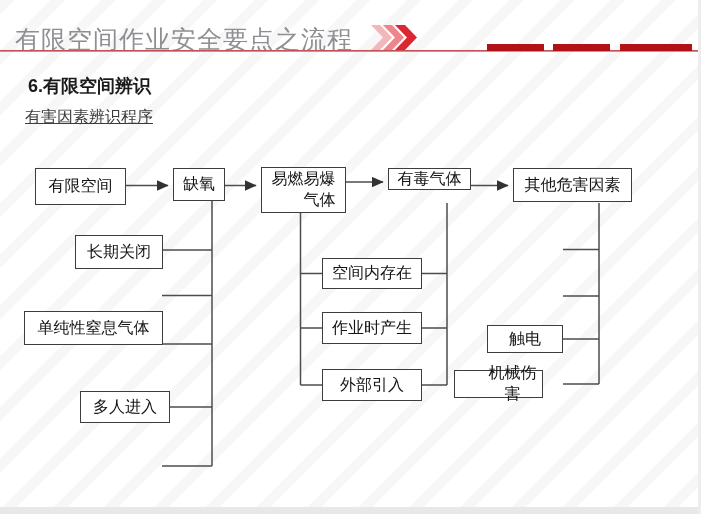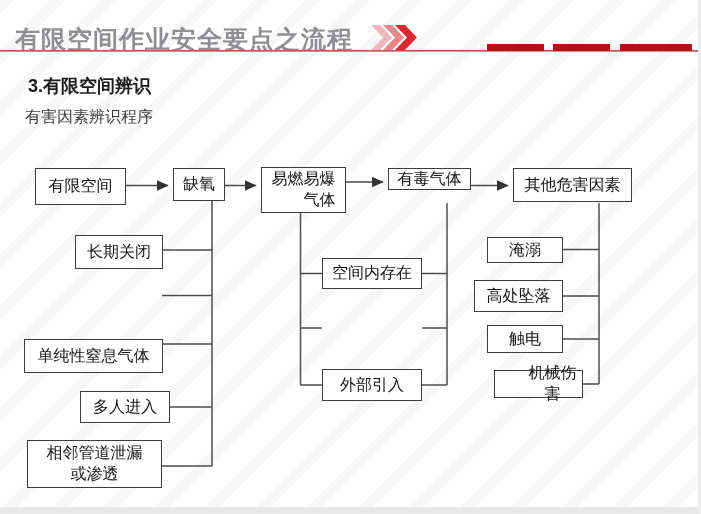--- a/index.html
+++ b/index.html
@@ -5,31 +5,31 @@
   html,body{margin:0;padding:0;}
   body{font-family:"Liberation Sans",sans-serif;background:#fff;}
   .slide{
     position:relative;width:701px;height:514px;overflow:hidden;background:#fff;
     background-image:repeating-linear-gradient(135deg, rgba(140,140,140,0.07) 0 10px, rgba(0,0,0,0) 10px 36px);
   }
   .bottom-strip{position:absolute;left:0;bottom:0;width:701px;height:7px;background:#e8e8e8;}
   .right-strip{position:absolute;right:0;top:0;width:3px;height:514px;background:#ededed;}
 
   
-  .page-title{position:absolute;left:10px;top:18px;margin:5px;font-size:25px;font-weight:bold;color:#8f8f93;letter-spacing:1px;white-space:nowrap;}
+  .page-title{position:absolute;left:10px;top:18px;margin:5px;font-size:25px;font-weight:normal;color:#8f8f93;letter-spacing:1px;white-space:nowrap;}
   .chevrons{position:absolute;left:371px;top:25px;}
   .red-line{position:absolute;left:0;top:50px;width:701px;height:2px;background:linear-gradient(to bottom,#b8373c,#e6a6a9);}
   .dash{position:absolute;top:44px;height:7px;background:#b01217;}
   .dash1{left:487px;width:57px;}
   .dash2{left:553px;width:57px;}
   .dash3{left:620px;width:72px;}
 
   
   .section-heading{position:absolute;left:28px;top:74px;margin:0;font-size:18px;font-weight:bold;color:#1a1a1a;}
-  .section-subtitle{position:absolute;left:25px;top:107px;font-size:16px;color:#3c3c3c;}
+  .section-subtitle{position:absolute;left:25px;top:107px;font-size:16px;color:#3c3c3c;text-decoration:underline;}
 
   
   .wires{position:absolute;left:0;top:0;pointer-events:none;}
   .node{
     position:absolute;box-sizing:border-box;display:flex;align-items:center;justify-content:center;
     background:#fff;border:1.6px solid #3d3d3d;font-weight:normal;font-size:16px;color:#141414;
     text-align:center;white-space:pre-line;line-height:1.3;
   }
 </style>
 </head>
@@ -41,21 +41,21 @@
   <svg class="chevrons" width="50" height="25" viewBox="0 0 50 25">
     <polygon points="0,0 9,0 21,12.5 9,25 0,25 12,12.5" fill="#f2b7ba"></polygon>
     <polygon points="12,0 21,0 33,12.5 21,25 12,25 24,12.5" fill="#ec868b"></polygon>
     <polygon points="24,0 34,0 46,12.5 34,25 24,25 36,12.5" fill="#dd2730"></polygon>
   </svg>
   <div class="red-line"></div>
   <div class="dash dash1"></div>
   <div class="dash dash2"></div>
   <div class="dash dash3"></div>
 
-  <h2 class="section-heading">3.有限空间辨识</h2>
+  <h2 class="section-heading">6.有限空间辨识</h2>
   <div class="section-subtitle">有害因素辨识程序</div>
 
   <svg class="wires" width="701" height="514" viewBox="0 0 701 514">
     <defs>
       <marker id="arrow" markerWidth="9" markerHeight="8" refX="7.5" refY="3.5" orient="auto">
         <path d="M0,0 L8,3.5 L0,7 z" fill="#333"></path>
       </marker>
     </defs>
     <g stroke="#4d4d4d" stroke-width="1.5" fill="none">
 
@@ -89,28 +89,25 @@
   </svg>
 
   <div class="node" style="left:35px;top:168px;width:91px;height:37px;">有限空间</div>
   <div class="node" style="left:173px;top:168px;width:52px;height:33px;">缺氧</div>
   <div class="node" style="left:261px;top:167px;width:85px;height:46px;text-align:right;">易燃易爆
 气体</div>
   <div class="node" style="left:388px;top:168px;width:83px;height:22px;">有毒气体</div>
   <div class="node" style="left:513px;top:168px;width:119px;height:34px;">其他危害因素</div>
 
   <div class="node" style="left:75px;top:235px;width:88px;height:34px;">长期关闭</div>
-  <div class="node" style="left:24px;top:339px;width:139px;height:34px;">单纯性窒息气体</div>
+  <div class="node" style="left:24px;top:311px;width:139px;height:34px;">单纯性窒息气体</div>
   <div class="node" style="left:80px;top:391px;width:90px;height:32px;">多人进入</div>
-  <div class="node" style="left:27px;top:440px;width:135px;height:48px;">相邻管道泄漏
-或渗透</div>
 
   <div class="node" style="left:322px;top:258px;width:100px;height:31px;">空间内存在</div>
+  <div class="node" style="left:322px;top:312px;width:100px;height:32px;">作业时产生</div>
   <div class="node" style="left:322px;top:369px;width:100px;height:32px;">外部引入</div>
 
-  <div class="node" style="left:487px;top:237px;width:76px;height:26px;">淹溺</div>
-  <div class="node" style="left:474px;top:280px;width:89px;height:32px;">高处坠落</div>
   <div class="node" style="left:487px;top:325px;width:76px;height:28px;">触电</div>
-  <div class="node" style="left:494px;top:370px;width:89px;height:28px;padding-left:28px;">机械伤害</div>
+  <div class="node" style="left:454px;top:370px;width:89px;height:28px;padding-left:28px;">机械伤害</div>
 
   <div class="bottom-strip"></div>
   <div class="right-strip"></div>
 </div>
 
 </body></html>

